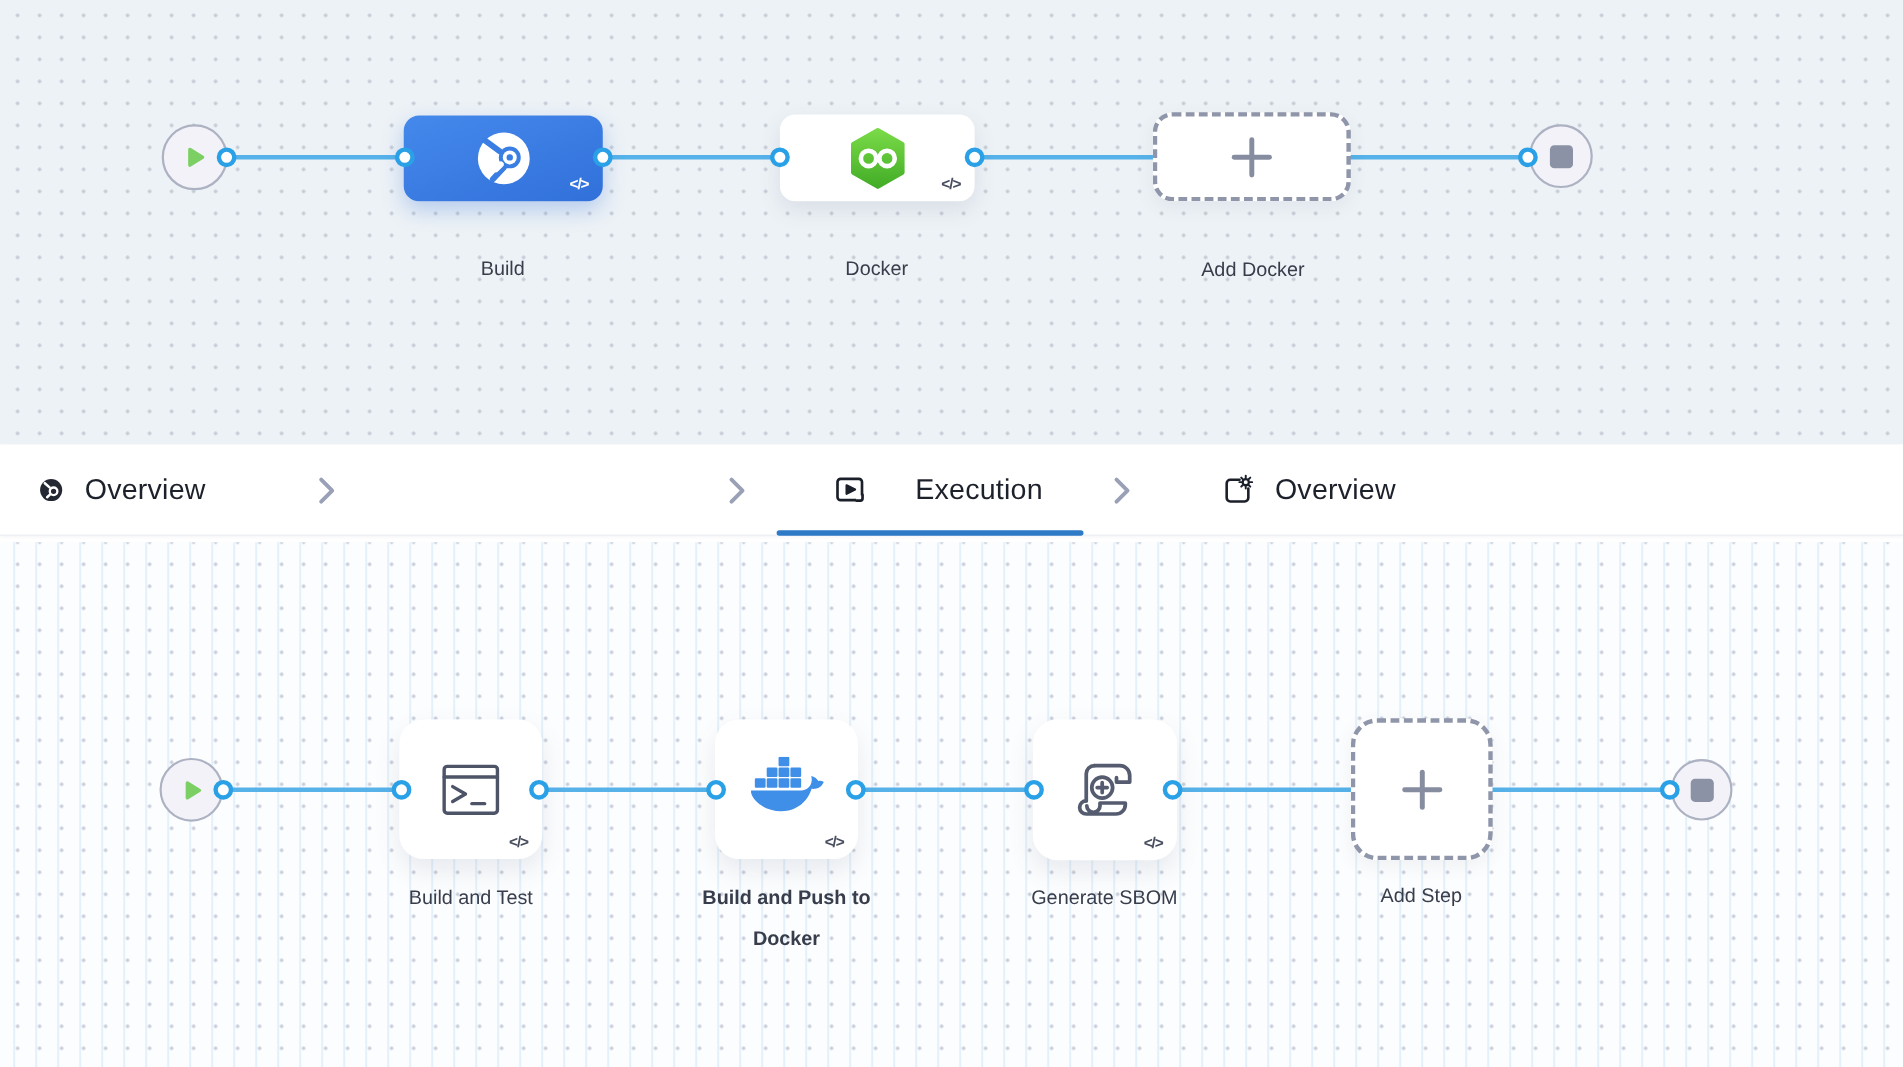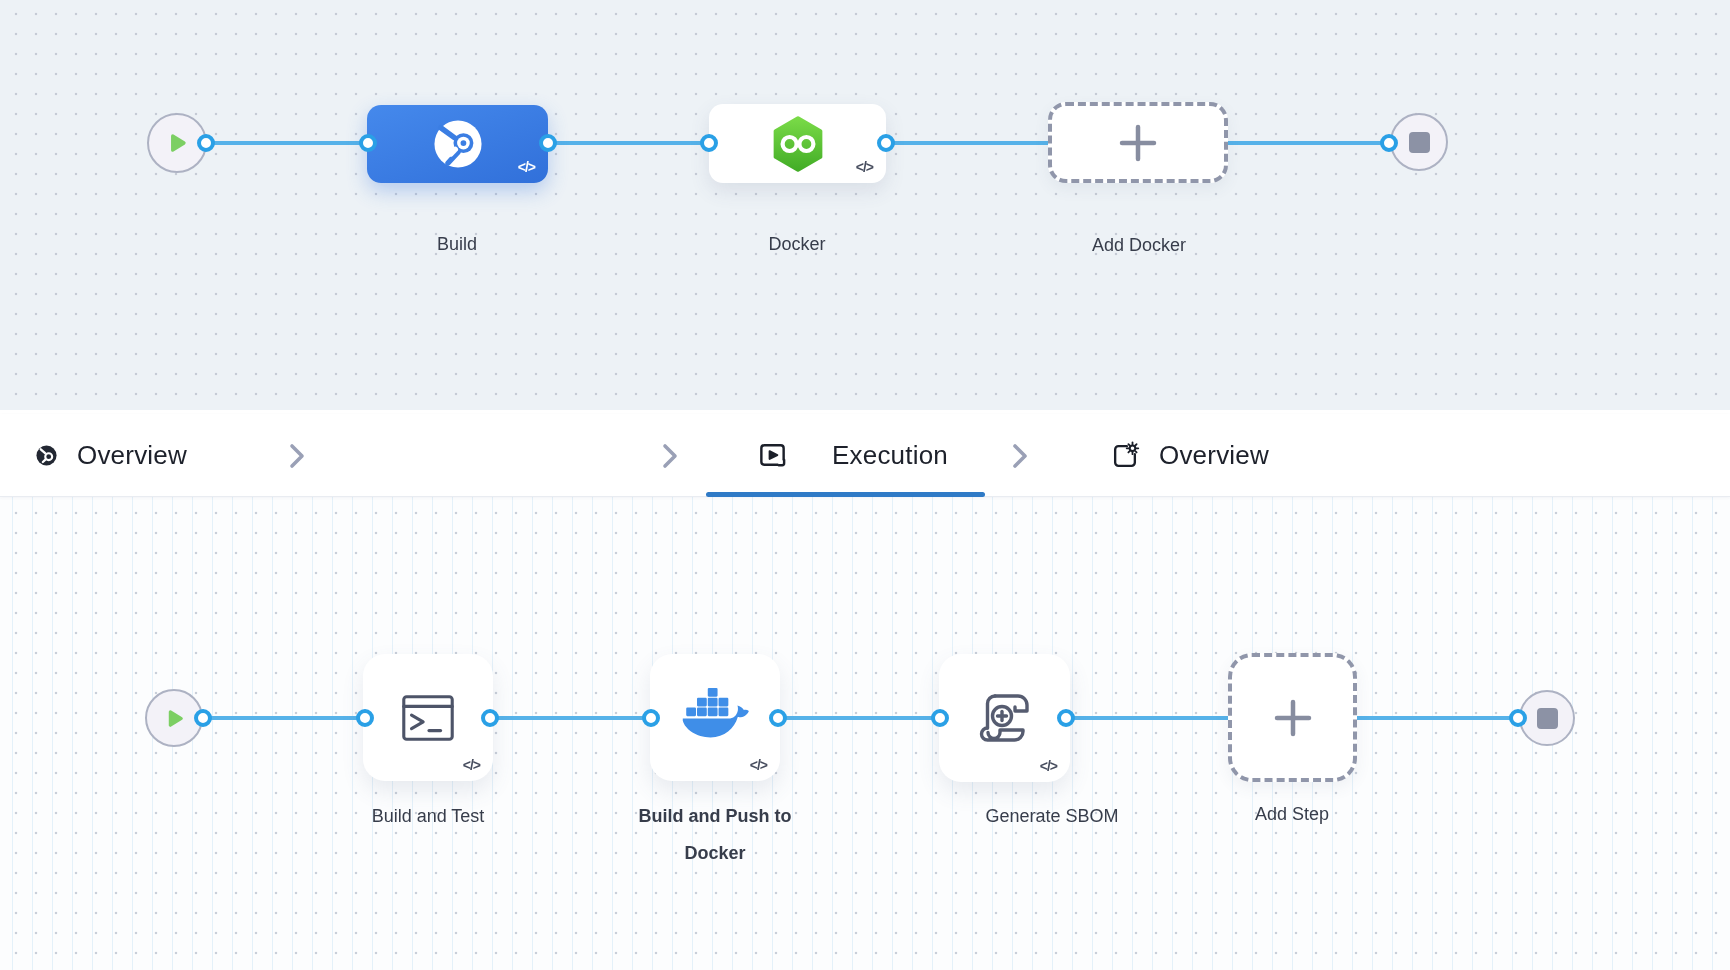--- a/index.html
+++ b/index.html
@@ -16,21 +16,21 @@
     position:absolute; left:0; top:493px; width:1730px; height:477px;
     background-color:#fcfdfe;
     background-image:
       radial-gradient(circle,#c9cfd9 1.4px, transparent 1.6px),
       linear-gradient(90deg, rgba(190,221,244,.38) 1.5px, transparent 1.5px);
     background-size:20px 20px, 20px 100%;
     background-position:6px 10px, 12px 0;
   }
 
   .tab-bar {
-    position:absolute; left:0; top:414px; width:1730px; height:83px;
+    position:absolute; left:0; top:404px; width:1730px; height:83px;
     background:#ffffff; border-bottom:1px solid #e9ecf1;
     box-shadow:0 1px 3px rgba(50,60,90,.05); z-index:10;
   }
   .tab-item { position:absolute; top:0; height:83px; display:flex; align-items:center; gap:19px; cursor:pointer; }
   .tab-item .tab-label { font-size:26px; color:#1d212b; font-weight:500; letter-spacing:.2px; white-space:nowrap; }
   .tab-sep { position:absolute; top:27px; }
   .tab-underline { position:absolute; left:706px; top:78px; width:279px; height:5px; background:#2f7ac6; border-radius:3px; }
 
   .conn-line { position:absolute; height:4px; background:#56b2e9; border-radius:2px; z-index:1; }
   .link-dot {
@@ -290,15 +290,15 @@
   <div class="link-dot" style="left:365px; top:225px;"></div>
   <div class="link-dot" style="left:490px; top:225px;"></div>
   <div class="link-dot" style="left:651px; top:225px;"></div>
   <div class="link-dot" style="left:778px; top:225px;"></div>
   <div class="link-dot" style="left:940px; top:225px;"></div>
   <div class="link-dot" style="left:1066px; top:225px;"></div>
   <div class="link-dot" style="left:1518px; top:225px;"></div>
 
   <div class="node-label" style="left:278px; top:305px;">Build and Test</div>
   <div class="node-label wrap2" style="left:615px; top:305px;font-weight:bold;">Build and Push to Docker</div>
-  <div class="node-label" style="left:854px; top:305px;margin-left:48px;">Generate SBOM</div>
+  <div class="node-label" style="left:854px; top:305px;">Generate SBOM</div>
   <div class="node-label" style="left:1142px; top:303px;">Add Step</div>
 </div>
 
 </body></html>

